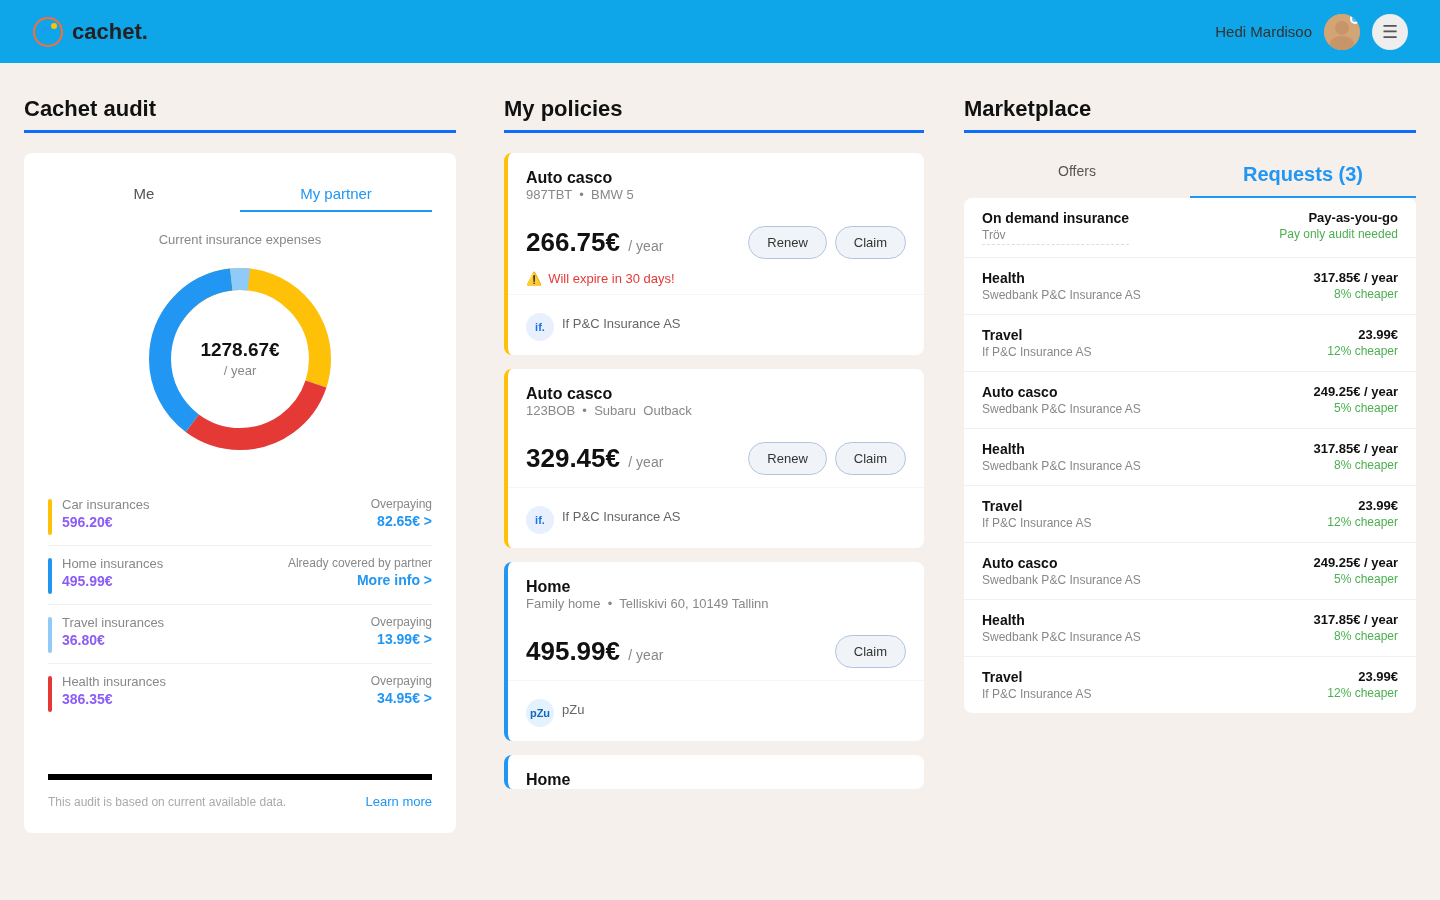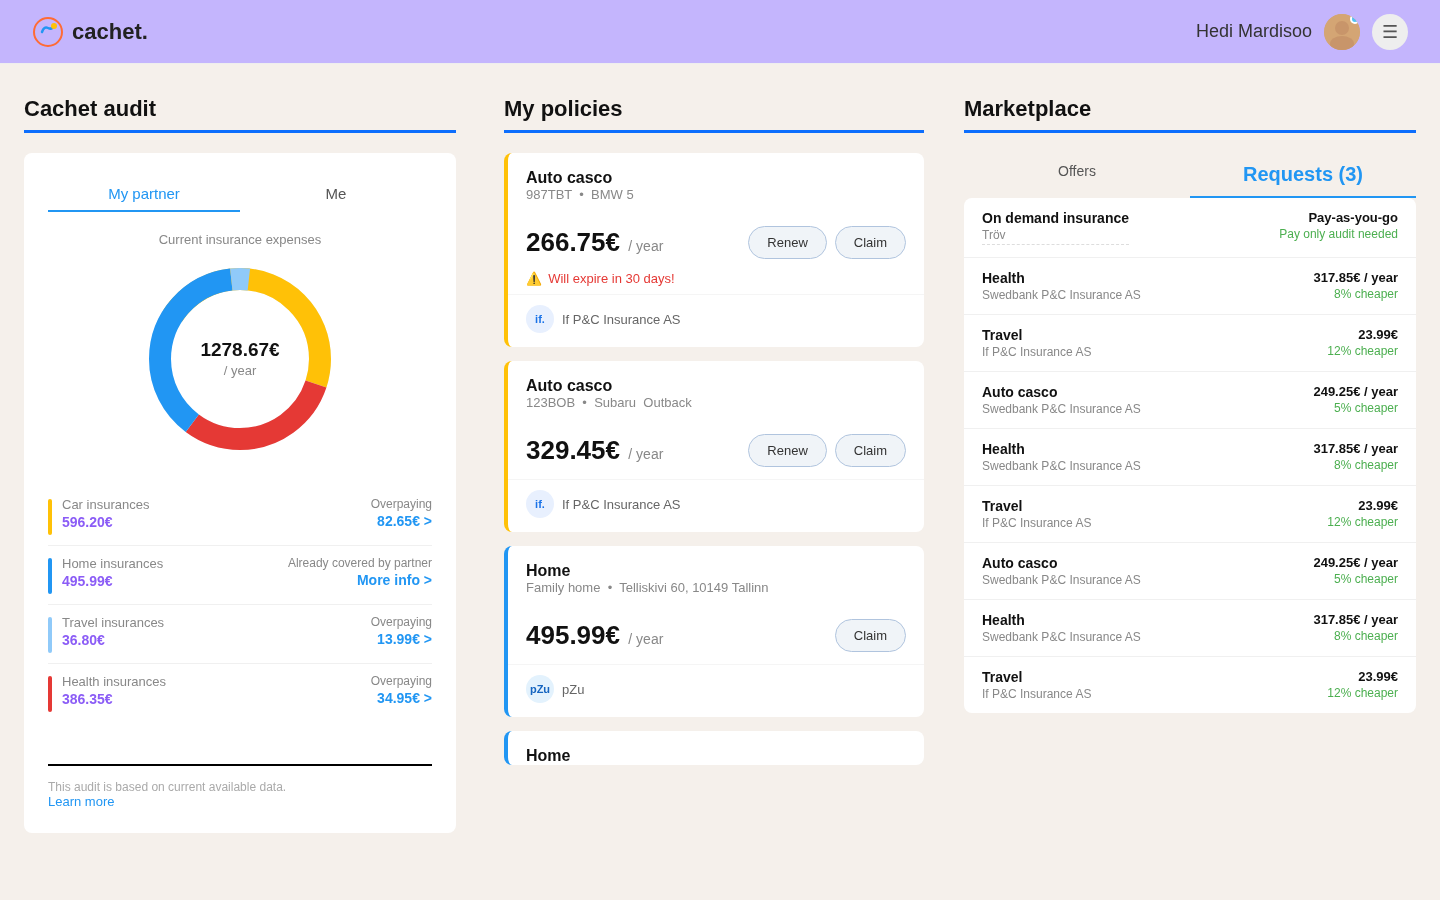--- a/index.html
+++ b/index.html
@@ -5,21 +5,21 @@
     * { box-sizing: border-box; margin: 0; padding: 0; }
     body {
       font-family: -apple-system, BlinkMacSystemFont, 'Segoe UI', sans-serif;
       background: #f5f0eb;
       color: #222;
       min-height: 900px;
     }
 
     
     .header {
-      background: #c4b5fd;
+      background: #0ea5e9;
       display: flex;
       align-items: center;
       justify-content: space-between;
       padding: 0 32px;
       height: 64px;
       border-bottom: 1px solid #eee;
     }
     .logo {
       display: flex;
       align-items: center;
@@ -31,21 +31,21 @@
     .logo-icon {
       width: 32px;
       height: 32px;
     }
     .header-right {
       display: flex;
       align-items: center;
       gap: 12px;
     }
     .user-name {
-      font-size: 18px;
+      font-size: 15px;
       color: #333;
     }
     .avatar {
       width: 36px;
       height: 36px;
       border-radius: 50%;
       background: #d4a574;
       overflow: hidden;
       position: relative;
     }
@@ -219,27 +219,26 @@
     .ins-moreinfo {
       font-size: 14px;
       font-weight: 600;
       color: #2196f3;
       cursor: pointer;
     }
 
     .audit-footer {
       margin-top: 20px;
       padding-top: 14px;
-      border-top: 2px solid #000000;
+      border-top: 6px solid #000000;
       display: flex;
       justify-content: space-between;
-      align-items: flex-start;
+      align-items: center;
       font-size: 12px;
       color: #aaa;
-      flex-direction: column;
     }
     .audit-footer-link {
       color: #2196f3;
       cursor: pointer;
       font-size: 13px;
     }
 
     
     .policies-panel {
       padding: 0 20px;
@@ -317,20 +316,21 @@
       width: 28px;
       height: 28px;
       border-radius: 50%;
       background: #e8f0fe;
       display: flex;
       align-items: center;
       justify-content: center;
       font-size: 11px;
       font-weight: 700;
       color: #1a73e8;
+      margin-top: 8px;
     }
     .provider-logo.pzu {
       background: #e3f2fd;
       color: #1565c0;
     }
 
     
     .marketplace-panel {
       padding-left: 20px;
     }
@@ -429,22 +429,22 @@
   </div>
 </header>
 
 <div class="main">
 
   <div class="audit-panel">
     <div class="section-title">Cachet audit</div>
     <div class="section-underline"></div>
     <div class="audit-card">
       <div class="tabs">
+        <div class="tab inactive">Me</div>
         <div class="tab active">My partner</div>
-        <div class="tab inactive">Me</div>
       </div>
       <div class="chart-label">Current insurance expenses</div>
 
       <div class="donut-container">
         <svg width="200" height="200" viewBox="0 0 200 200">
 
           <circle cx="100" cy="100" r="80" fill="none" stroke="#e8f4fd" stroke-width="22"></circle>
 
           <circle cx="100" cy="100" r="80" fill="none" stroke="#ffc107" stroke-width="22" stroke-dasharray="231 271" stroke-dashoffset="80" transform="rotate(-90 100 100)"></circle>
 

